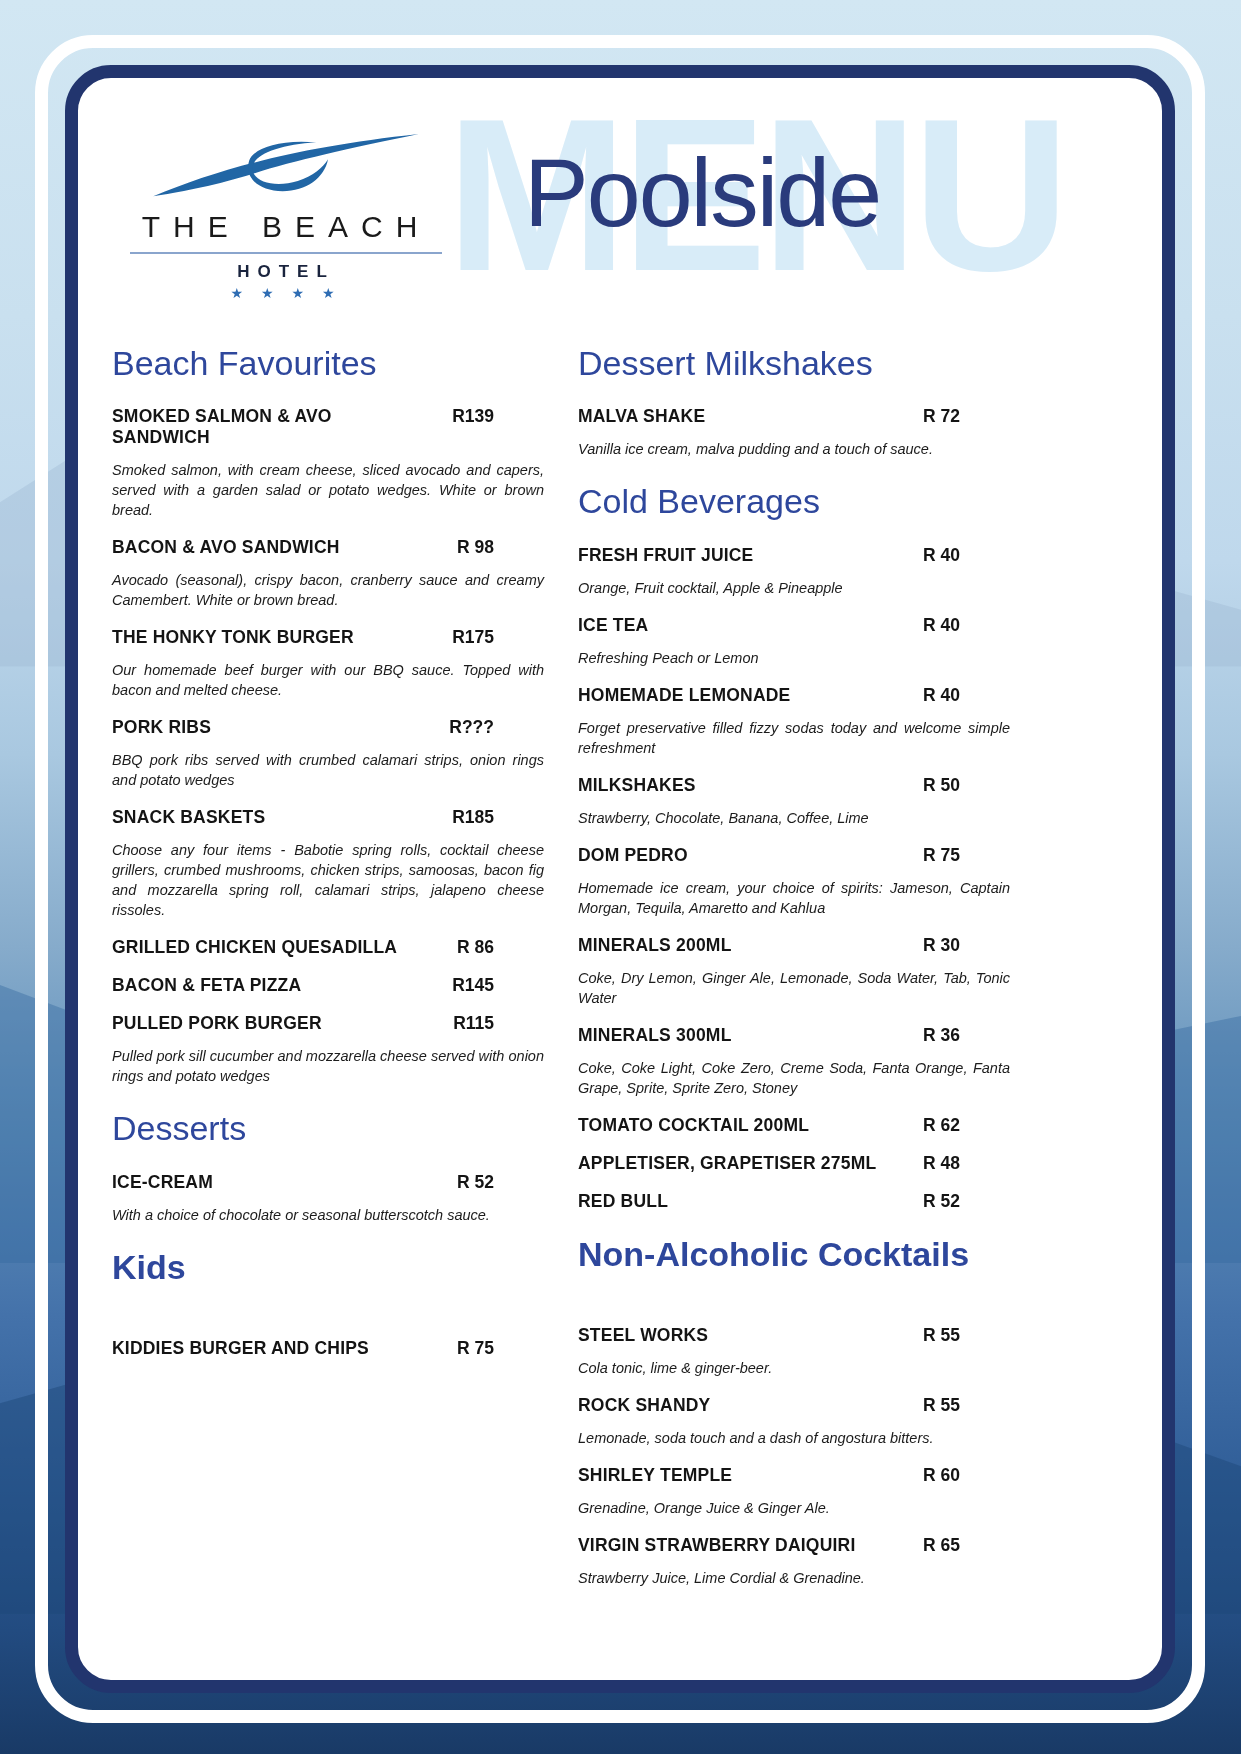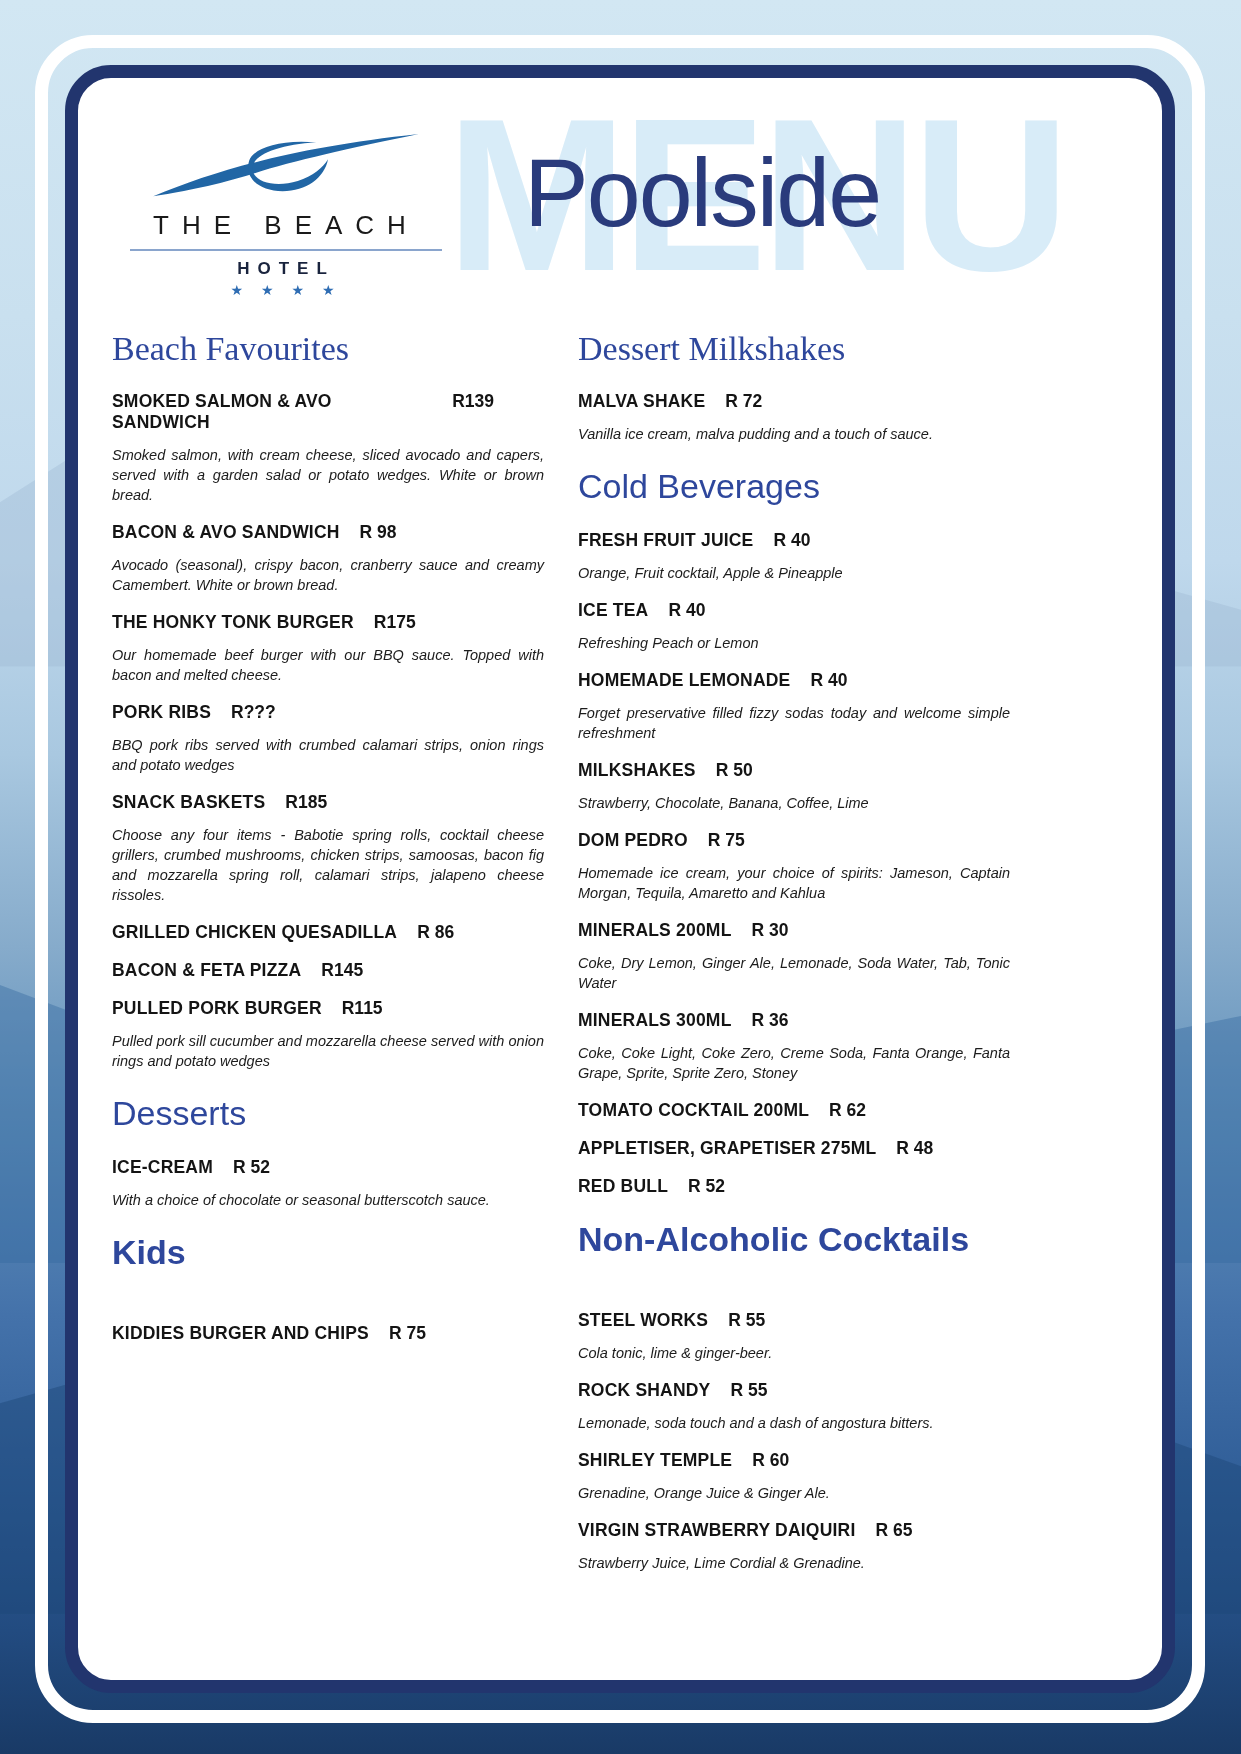--- a/index.html
+++ b/index.html
@@ -19,44 +19,44 @@
 
   .white-ring{position:absolute;left:35px;top:35px;right:36px;bottom:31px;
     border:13px solid #ffffff;border-radius:58px;}
   .menu-card{position:absolute;left:65px;top:65px;right:66px;bottom:61px;
     background:#ffffff;border:13px solid var(--border-navy,#22356e);border-radius:46px;}
   .card-content{position:absolute;inset:0;overflow:hidden;border-radius:32px;}
 
   
   .logo{position:absolute;left:52px;top:46px;width:312px;text-align:center;}
   .logo-wave{width:300px;height:84px;display:block;margin:0 auto;}
-  .logo-name{font-size:26px;letter-spacing:13px;color:#1a1a1a;margin-top:2px;white-space:nowrap;text-align:center;}
+  .logo-name{font-size:30px;letter-spacing:13px;color:#1a1a1a;margin-top:2px;white-space:nowrap;text-align:center;}
   .logo-rule{height:2px;background:#8aa5cd;margin-top:8px;}
   .logo-sub{font-size:17px;letter-spacing:8px;color:#19233d;margin-top:8px;font-weight:bold;}
   .logo-stars{font-size:14px;letter-spacing:7px;color:var(--star-blue,#2f6db3);margin-top:3px;}
 
   .menu-watermark{position:absolute;top:8px;left:368px;font-size:218px;font-weight:bold;
     line-height:1;letter-spacing:-6px;color:var(--watermark-blue,#d8ecf8);z-index:0;user-select:none;}
   .menu-title{position:absolute;top:66px;left:446px;font-size:97px;line-height:1;
     color:var(--title-navy,#2a3b7c);z-index:1;letter-spacing:-2px;}
 
   
   .col{position:absolute;top:252px;width:432px;z-index:1;}
   .col-left{left:34px;}
   .col-right{left:500px;}
 
   .menu-section{margin-bottom:10px;}
   .section-heading{font-family:"Liberation Sans",sans-serif;font-weight:normal;
     font-size:34px;line-height:1.1;color:var(--heading-blue,#2e479c);
     margin:24px 0 24px 0;letter-spacing:0;}
-  .menu-section:first-child .section-heading{margin-top:0;font-family:Liberation Serif, serif;}
+  .menu-section:first-child .section-heading{margin-top:15px;}
   .section-heading.extra-gap{margin-bottom:52px;font-weight:bold;}
 
   .menu-item{margin-bottom:17px;}
-  .item-row{display:flex;align-items:baseline;
+  .item-row{display:flex;justify-content:space-between;align-items:baseline;
     padding-right:50px;}
   .item-name{font-weight:bold;font-size:17.5px;color:#141414;letter-spacing:.2px;}
   .item-price{font-weight:bold;font-size:17.5px;color:#141414;white-space:nowrap;margin-left:20px;}
   .item-desc{font-style:italic;font-size:14.5px;line-height:1.38;color:#1c1c1c;
     text-align:justify;margin-top:12px;}
 </style>
 </head>
 <body>
 
 <div class="page">

